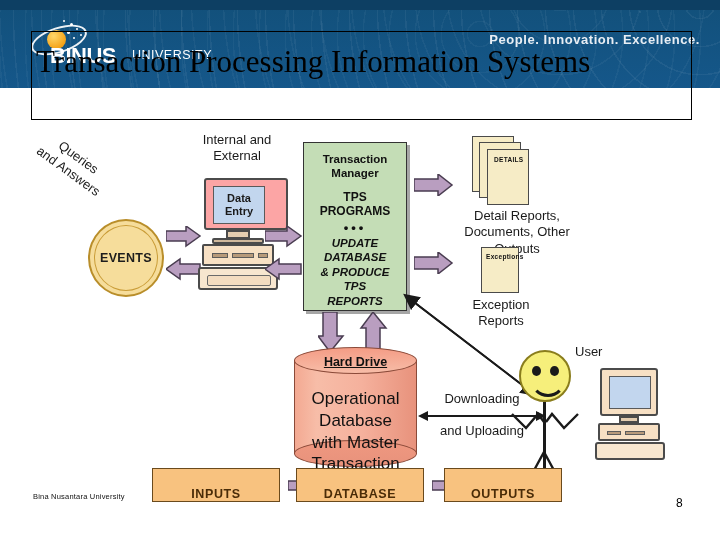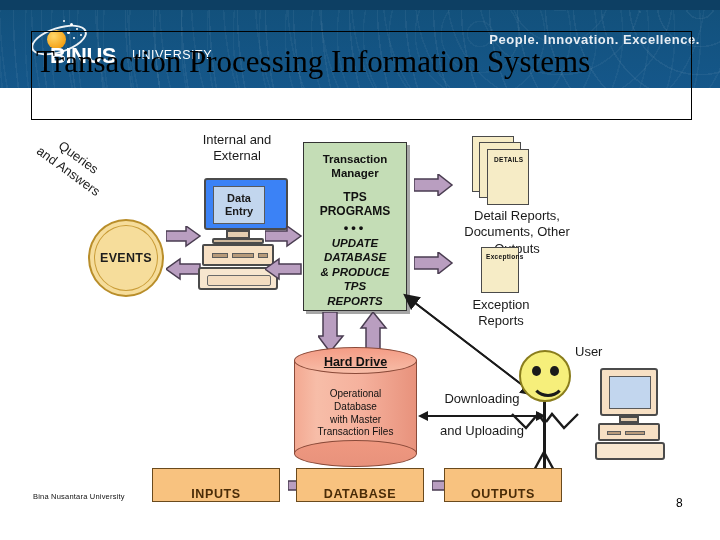--- a/index.html
+++ b/index.html
@@ -91,21 +91,21 @@
   .events-inner{
     position:absolute;left:4px;top:4px;right:4px;bottom:4px;border-radius:50%;
     border:1.5px solid #c99c37;box-sizing:border-box;
   }
   .events span{position:relative;font-size:12.5px;font-weight:bold;color:#1d1d1d;letter-spacing:.3px;}
 
   
   .pc{position:absolute;left:198px;top:56px;width:80px;height:116px;}
   .pc-mon{
     position:absolute;left:6px;top:0;width:84px;height:52px;
-    background:#3b82f6;border:2px solid #4b4b4b;border-radius:3px;box-sizing:border-box;
+    background:#fca5a5;border:2px solid #4b4b4b;border-radius:3px;box-sizing:border-box;
   }
   .pc-screen{
     position:absolute;left:7px;top:6px;width:52px;height:38px;
     background:#c2d6ee;border:1.5px solid #5a5a5a;box-sizing:border-box;
     display:flex;flex-direction:column;align-items:center;justify-content:center;
     font-size:11px;font-weight:bold;color:#1a1a1a;line-height:1.15;
   }
   .pc-neck{position:absolute;left:28px;top:52px;width:24px;height:9px;background:#e4cdb0;border:2px solid #4b4b4b;box-sizing:border-box;}
   .pc-base{position:absolute;left:14px;top:60px;width:52px;height:6px;background:#cfb89c;border:2px solid #4b4b4b;box-sizing:border-box;border-radius:2px;}
   .pc-box{
@@ -156,21 +156,21 @@
     position:absolute;left:0;top:0;width:123px;height:27px;border-radius:50%;
     background:linear-gradient(180deg,#f49c85,#f7bda8);
     border:1.5px solid #8a4a39;box-sizing:border-box;
   }
   .cyl-bot{
     position:absolute;left:0;top:93px;width:123px;height:27px;border-radius:50%;
     background:linear-gradient(180deg,#ef9880,#e8927c);
     border:1.5px solid #8a4a39;box-sizing:border-box;
   }
   .cyl-t1{position:absolute;left:0;top:8px;width:123px;text-align:center;font-size:12.5px;font-weight:bold;color:#111;text-decoration:underline;}
-  .cyl-t2{position:absolute;left:4px;top:41px;width:115px;text-align:center;font-size:10px;line-height:1.28;color:#111;}
+  .cyl-t2{position:absolute;left:4px;top:41px;width:115px;text-align:center;font-size:17px;line-height:1.28;color:#111;}
 
   
   .user-head{
     position:absolute;left:519px;top:228px;width:52px;height:52px;border-radius:50%;
     background:#f6ef7b;border:2px solid #8a7d1c;box-sizing:border-box;
   }
   .eye{position:absolute;width:9px;height:10px;border-radius:50%;background:#1a1a1a;}
   .smile{
     position:absolute;left:9px;top:17px;width:30px;height:22px;
     border:3px solid #1a1a1a;border-top-color:transparent;border-left-color:transparent;border-right-color:transparent;

